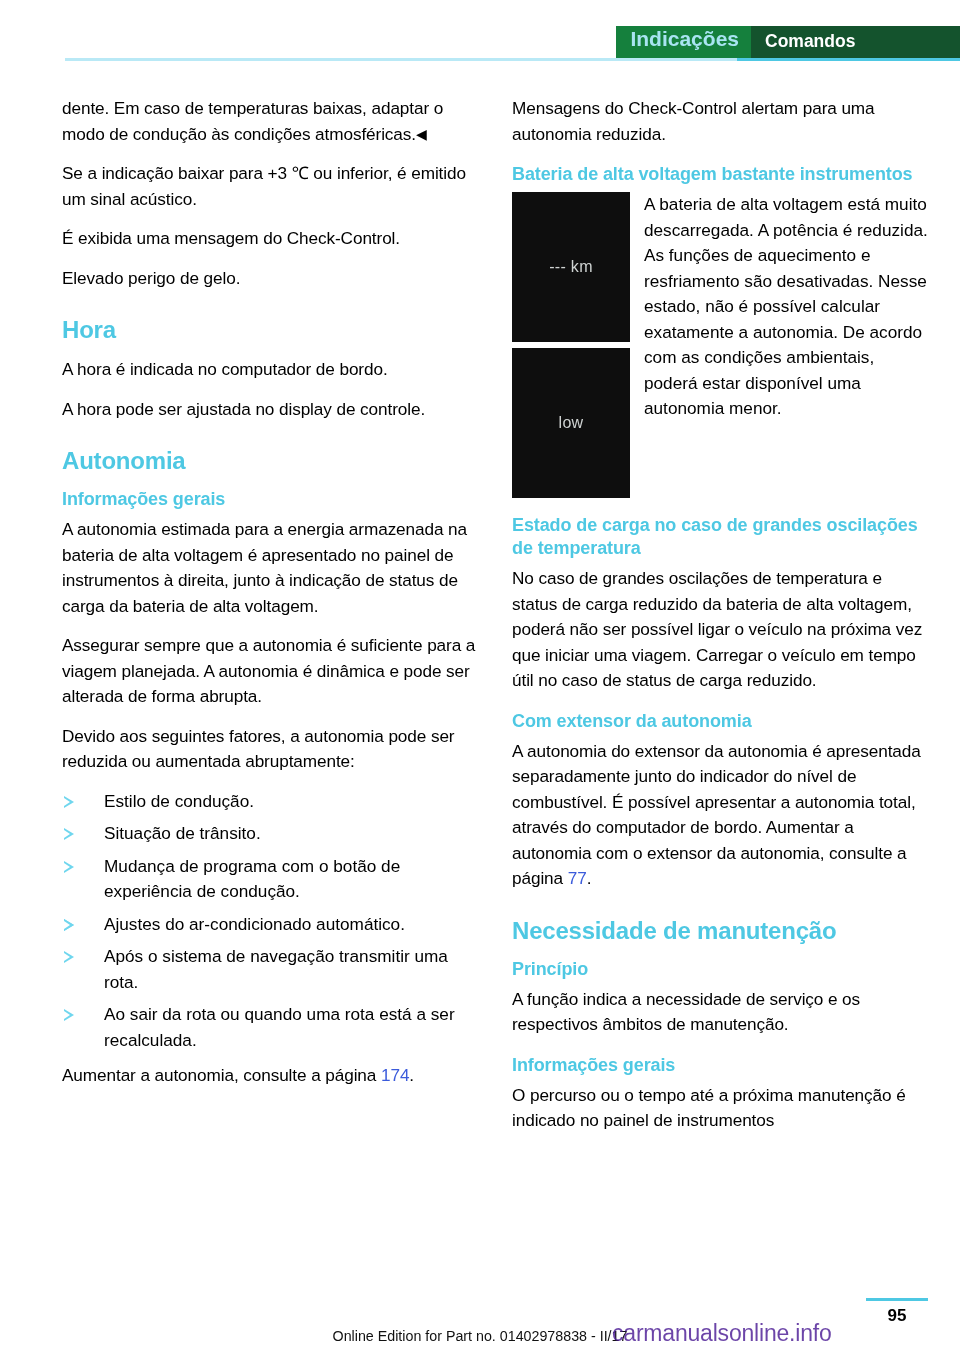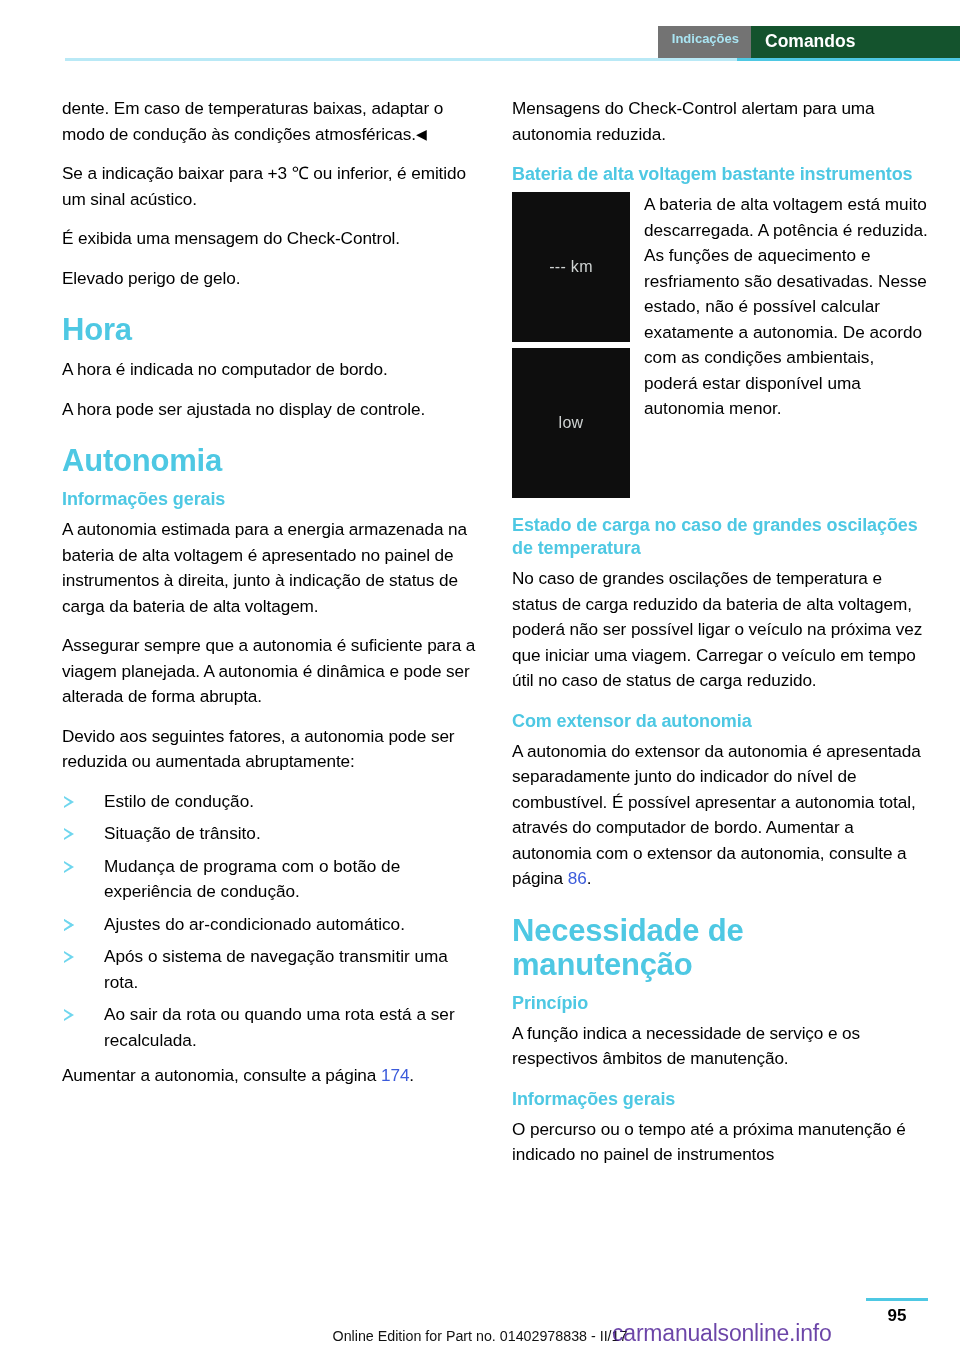--- a/index.html
+++ b/index.html
@@ -28,24 +28,24 @@
   .header-tabs {
     position: absolute;
     right: 0;
     top: 26px;
     height: 32px;
     display: flex;
     align-items: stretch;
   }
   .tab-inactive {
     color: #a9e4f2;
-    font-size: 13px;
+    font-size: 21px;
     font-weight: bold;
     padding: 0 12px 8px 14px;
-    background: #737373;
+    background: #15803d;
     display: flex;
     align-items: center;
     line-height: 1;
   }
   .tab-active {
     color: #ffffff;
     font-size: 17.5px;
     font-weight: bold;
     background: #14532d;
     padding: 0 14px 0 14px;
@@ -91,21 +91,21 @@
     margin: 0 0 14px 0;
     font-size: 17.2px;
     line-height: 25.5px;
     color: #000000;
     letter-spacing: -0.1px;
   }
   p.body.tight { margin-bottom: 0; }
 
   h1.chapter {
     margin: 22px 0 10px 0;
-    font-size: 31px;
+    font-size: 24px;
     line-height: 34px;
     font-weight: bold;
     color: #4ec8e3;
     letter-spacing: -0.2px;
   }
 
   h2.section {
     margin: 16px 0 6px 0;
     font-size: 18px;
     line-height: 23px;
@@ -304,21 +304,21 @@
           <span>low</span>
         </div>
       </div>
       <div class="figtext">A bateria de alta voltagem está muito descarregada. A potência é reduzida. As funções de aquecimento e resfriamento são desativadas. Nesse estado, não é possível calcular exatamente a autonomia. De acordo com as condições ambientais, poderá estar disponível uma autonomia menor.</div>
     </div>
 
     <h2 class="section">Estado de carga no caso de grandes oscilações de temperatura</h2>
     <p class="body">No caso de grandes oscilações de temperatura e status de carga reduzido da bateria de alta voltagem, poderá não ser possível ligar o veículo na próxima vez que iniciar uma viagem. Carregar o veículo em tempo útil no caso de status de carga reduzido.</p>
 
     <h2 class="section">Com extensor da autonomia</h2>
-    <p class="body"><span>A autonomia do extensor da autonomia é apresentada separadamente junto do indicador do nível de combustível. É possível apresentar a autonomia total, através do computador de bordo. Aumentar a autonomia com o extensor da autonomia, consulte a página </span><span class="pageref">86</span><span>.</span></p>
+    <p class="body"><span>A autonomia do extensor da autonomia é apresentada separadamente junto do indicador do nível de combustível. É possível apresentar a autonomia total, através do computador de bordo. Aumentar a autonomia com o extensor da autonomia, consulte a página </span><span class="pageref">77</span><span>.</span></p>
 
     <h1 class="chapter">Necessidade de manutenção</h1>
 
     <h2 class="section tighttop">Princípio</h2>
     <p class="body">A função indica a necessidade de serviço e os respectivos âmbitos de manutenção.</p>
 
     <h2 class="section">Informações gerais</h2>
     <p class="body tight">O percurso ou o tempo até a próxima manutenção é indicado no painel de instrumentos</p>
 
   </div>

